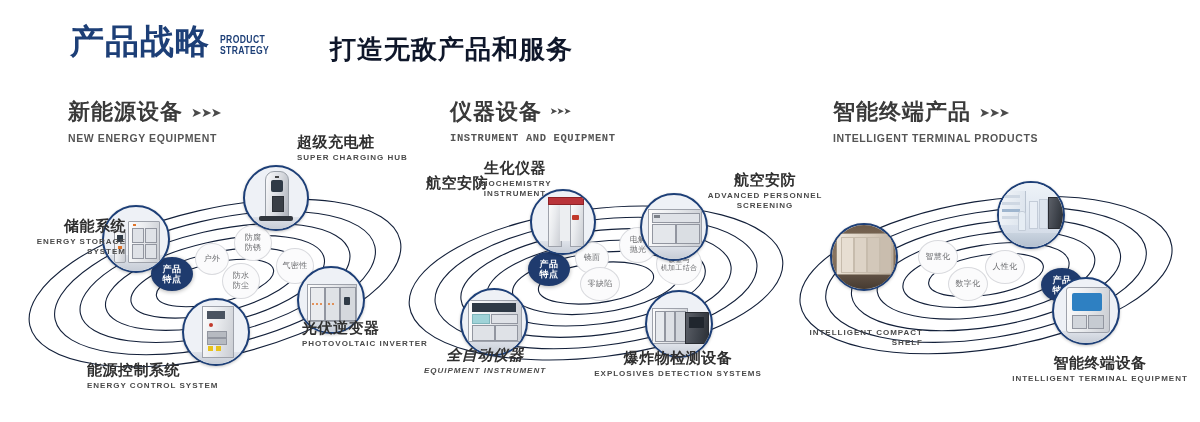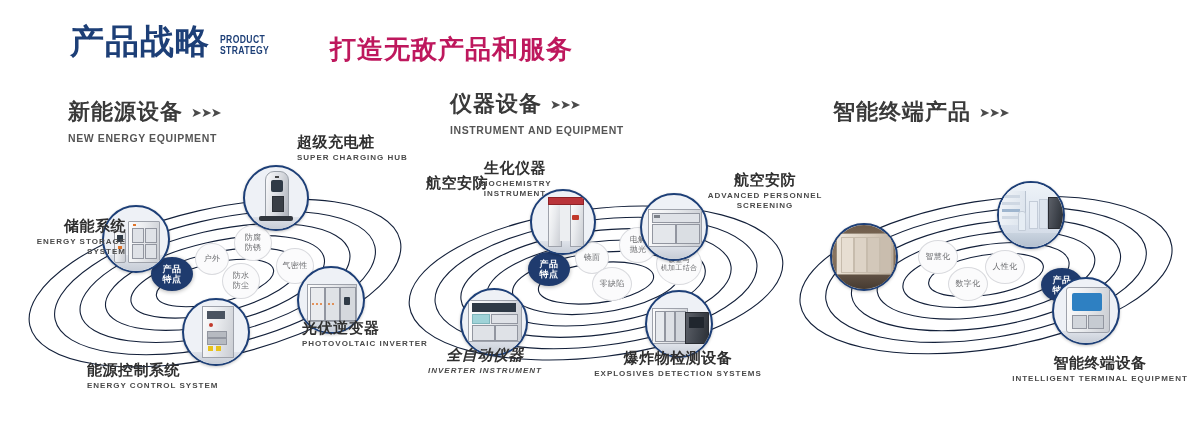--- a/index.html
+++ b/index.html
@@ -16,21 +16,21 @@
     font-size:34px;font-weight:bold;color:#1d3f77;letter-spacing:1px;
     line-height:1;font-family:"Liberation Sans","DejaVu Sans",sans-serif;
   }
   .hdr-en{
     margin-left:10px;margin-bottom:2px;color:#1d3f77;font-weight:bold;
     font-size:11px;line-height:11px;letter-spacing:.5px;
     transform:scaleX(.78);transform-origin:left bottom;white-space:nowrap;
   }
   .hdr-sub{
     position:absolute;left:330px;top:36px;font-size:26px;font-weight:bold;
-    color:#be185d;letter-spacing:1px;line-height:1;
+    color:#0f172a;letter-spacing:1px;line-height:1;
   }
 
   
   .sec{position:absolute;}
   .sec .cn{font-size:22px;font-weight:bold;color:#3a3a3a;letter-spacing:1px;display:inline-block;vertical-align:middle;}
   .sec .arrows{display:inline-block;vertical-align:middle;margin-left:8px;color:#4a4a4a;font-size:13px;letter-spacing:-1px;font-weight:bold;}
   .sec .en{margin-top:5px;font-size:10.5px;font-weight:bold;color:#555;letter-spacing:.6px;}
 
   
   .cluster{position:absolute;width:400px;height:250px;}
@@ -87,26 +87,27 @@
       <div>PRODUCT</div>
       <div>STRATEGY</div>
     </div>
   </div>
   <div class="hdr-sub">打造无敌产品和服务</div>
 
   <div class="sec" style="left:68px;top:97px;">
     <div><span class="cn">新能源设备</span><span class="arrows">➤➤➤</span></div>
     <div class="en">NEW ENERGY EQUIPMENT</div>
   </div>
-  <div class="sec" style="left:450px;top:89px;">
+  <div class="sec" style="left:450px;top:97px;font-family:Liberation Mono, monospace;">
     <div><span class="cn">仪器设备</span><span class="arrows">➤➤➤</span></div>
     <div class="en">INSTRUMENT AND EQUIPMENT</div>
   </div>
   <div class="sec" style="left:833px;top:97px;">
     <div><span class="cn">智能终端产品</span><span class="arrows">➤➤➤</span></div>
+    <div class="en">INTELLIGENT TERMINAL PRODUCTS</div>
   </div>
 
   <div class="cluster" style="left:15px;top:155px;">
     <div class="orbits">
       <svg width="400" height="250" viewBox="0 0 400 250">
         <g transform="translate(200,128) rotate(-13)" fill="none" stroke="#13203a" stroke-width="1.1">
           <ellipse rx="60" ry="20"></ellipse>
           <ellipse rx="86" ry="30"></ellipse>
           <ellipse rx="112" ry="41"></ellipse>
           <ellipse rx="138" ry="52"></ellipse>
@@ -235,21 +236,21 @@
       <span>镜面</span>
     </div>
     <div class="bub" style="left:219px;top:72px;width:36px;height:34px;">
       <span>电解</span>
       <span>抛光</span>
     </div>
     <div class="bub" style="left:256px;top:88px;width:44px;height:40px;font-size:7px;">
       <span>钣金与</span>
       <span>机加工结合</span>
     </div>
-    <div class="bub" style="left:192px;top:112px;width:38px;height:32px;">
+    <div class="bub" style="left:180px;top:112px;width:38px;height:32px;">
       <span>零缺陷</span>
     </div>
 
     <div class="node" style="left:130px;top:34px;width:62px;height:62px;">
       <div class="shot">
         <div class="floor" style="height:12px;"></div>
         <div class="dev cab" style="left:16px;top:6px;width:12px;height:48px;"></div>
         <div class="dev cab" style="left:38px;top:6px;width:12px;height:48px;"></div>
         <div class="dev" style="left:16px;top:6px;width:34px;height:6px;background:#b9343a;border:1px solid #8d2126;"></div>
         <div class="pnl" style="left:28px;top:14px;width:10px;height:36px;background:#eceef1;border:none;"></div>
@@ -307,21 +308,21 @@
   <div class="lbl c" style="left:700px;top:172px;width:130px;">
     <div class="cn">航空安防</div>
     <div class="en">ADVANCED PERSONNEL SCREENING</div>
   </div>
   <div class="lbl c" style="left:578px;top:350px;width:200px;">
     <div class="cn">爆炸物检测设备</div>
     <div class="en">EXPLOSIVES DETECTION SYSTEMS</div>
   </div>
   <div class="lbl c" style="left:400px;top:347px;width:170px;font-style:italic;">
     <div class="cn">全自动仪器</div>
-    <div class="en">INVERTER INSTRUMENT</div>
+    <div class="en">EQUIPMENT INSTRUMENT</div>
   </div>
 
   <div class="cluster" style="left:790px;top:155px;">
     <div class="orbits">
       <svg width="400" height="250" viewBox="0 0 400 250">
         <g transform="translate(196,120) rotate(-9)" fill="none" stroke="#13203a" stroke-width="1.1">
           <ellipse rx="58" ry="20"></ellipse>
           <ellipse rx="84" ry="30"></ellipse>
           <ellipse rx="110" ry="41"></ellipse>
           <ellipse rx="136" ry="52"></ellipse>
@@ -381,19 +382,20 @@
         <div class="dev cab" style="left:12px;top:8px;width:42px;height:44px;border-radius:3px;">
           <div class="scr" style="left:5px;top:5px;width:30px;height:18px;background:#2e80c2;border-radius:2px;"></div>
           <div class="pnl" style="left:5px;top:27px;width:13px;height:12px;background:#d2d6dc;"></div>
           <div class="pnl" style="left:21px;top:27px;width:14px;height:12px;background:#c6cbd2;"></div>
         </div>
       </div>
     </div>
   </div>
 
   <div class="lbl r" style="left:793px;top:326px;width:130px;">
+    <div class="en">INTELLIGENT COMPACT SHELF</div>
   </div>
   <div class="lbl c" style="left:1005px;top:355px;width:190px;text-align:center;">
     <div class="cn">智能终端设备</div>
     <div class="en">INTELLIGENT TERMINAL EQUIPMENT</div>
   </div>
 
 </div>
 
 </body></html>

